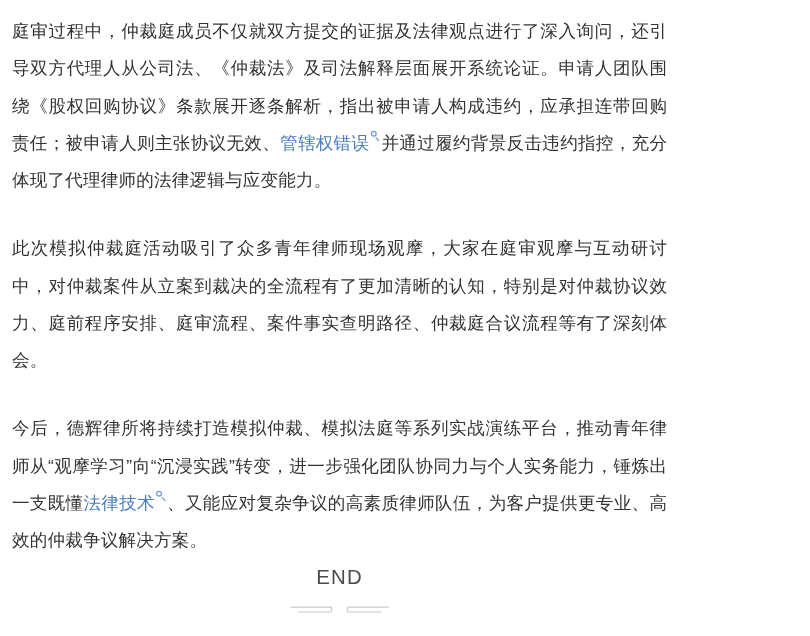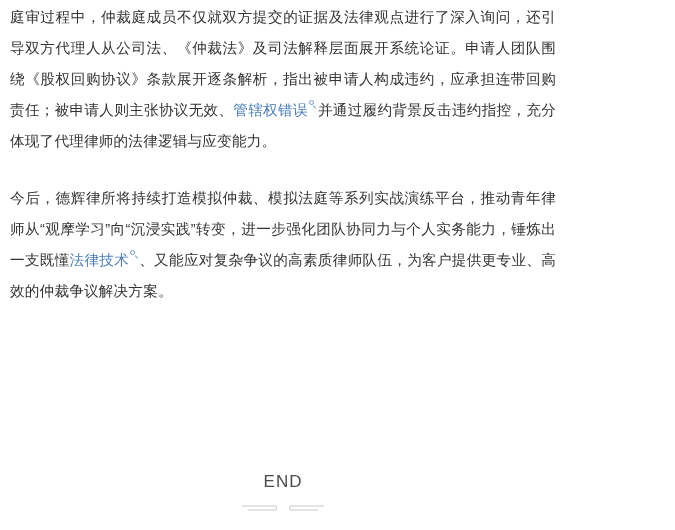--- a/index.html
+++ b/index.html
@@ -12,21 +12,21 @@
     height: 530px;
     overflow: hidden;
     font-family: "Liberation Sans", sans-serif;
     color: #333333;
   }
   #page {
     position: relative;
     width: 566px;
     height: 530px;
     box-sizing: border-box;
-    padding: 2px 10px 0 10px;
+    padding: 12px 10px 0 10px;
     background: #ffffff;
   }
   .para {
     font-size: 14.6px;
     line-height: 31px;
     color: #333333;
     text-align: justify;
     text-justify: inter-ideograph;
     letter-spacing: 0.2px;
     margin: 0 0 26px 0;
@@ -94,20 +94,23 @@
 </style>
 </head>
 <body>
 
 <div id="page">
 
   <p class="para">
     <span>庭审过程中，仲裁庭成员不仅就双方提交的证据及法律观点进行了深入询问，还引导双方代理人从公司法、《仲裁法》及司法解释层面展开系统论证。申请人团队围绕《股权回购协议》条款展开逐条解析，指出被申请人构成违约，应承担连带回购责任；被申请人则主张协议无效、</span><span class="link"><span>管辖权错误</span><span class="mag"></span></span><span>并通过履约背景反击违约指控，充分体现了代理律师的法律逻辑与应变能力。</span>
   </p>
 
+  <p class="para">
+    <span>此次模拟仲裁庭活动吸引了众多青年律师现场观摩，大家在庭审观摩与互动研讨中，对仲裁案件从立案到裁决的全流程有了更加清晰的认知，特别是对仲裁协议效力、庭前程序安排、庭审流程、案件事实查明路径、仲裁庭合议流程等有了深刻体会。</span>
+  </p>
 
   <p class="para">
     <span>今后，德辉律所将持续打造模拟仲裁、模拟法庭等系列实战演练平台，推动青年律师从“观摩学习”向“沉浸实践”转变，进一步强化团队协同力与个人实务能力，锤炼出一支既懂</span><span class="link"><span>法律技术</span><span class="mag"></span></span><span>、又能应对复杂争议的高素质律师队伍，为客户提供更专业、高效的仲裁争议解决方案。</span>
   </p>
 
   <div class="end-block">
     <div class="end-text">END</div>
     <div class="end-orn">
       <svg width="90" height="12" viewBox="0 0 90 12" aria-hidden="true">
         <g fill="none" stroke="#c9c9c9" stroke-width="1">

